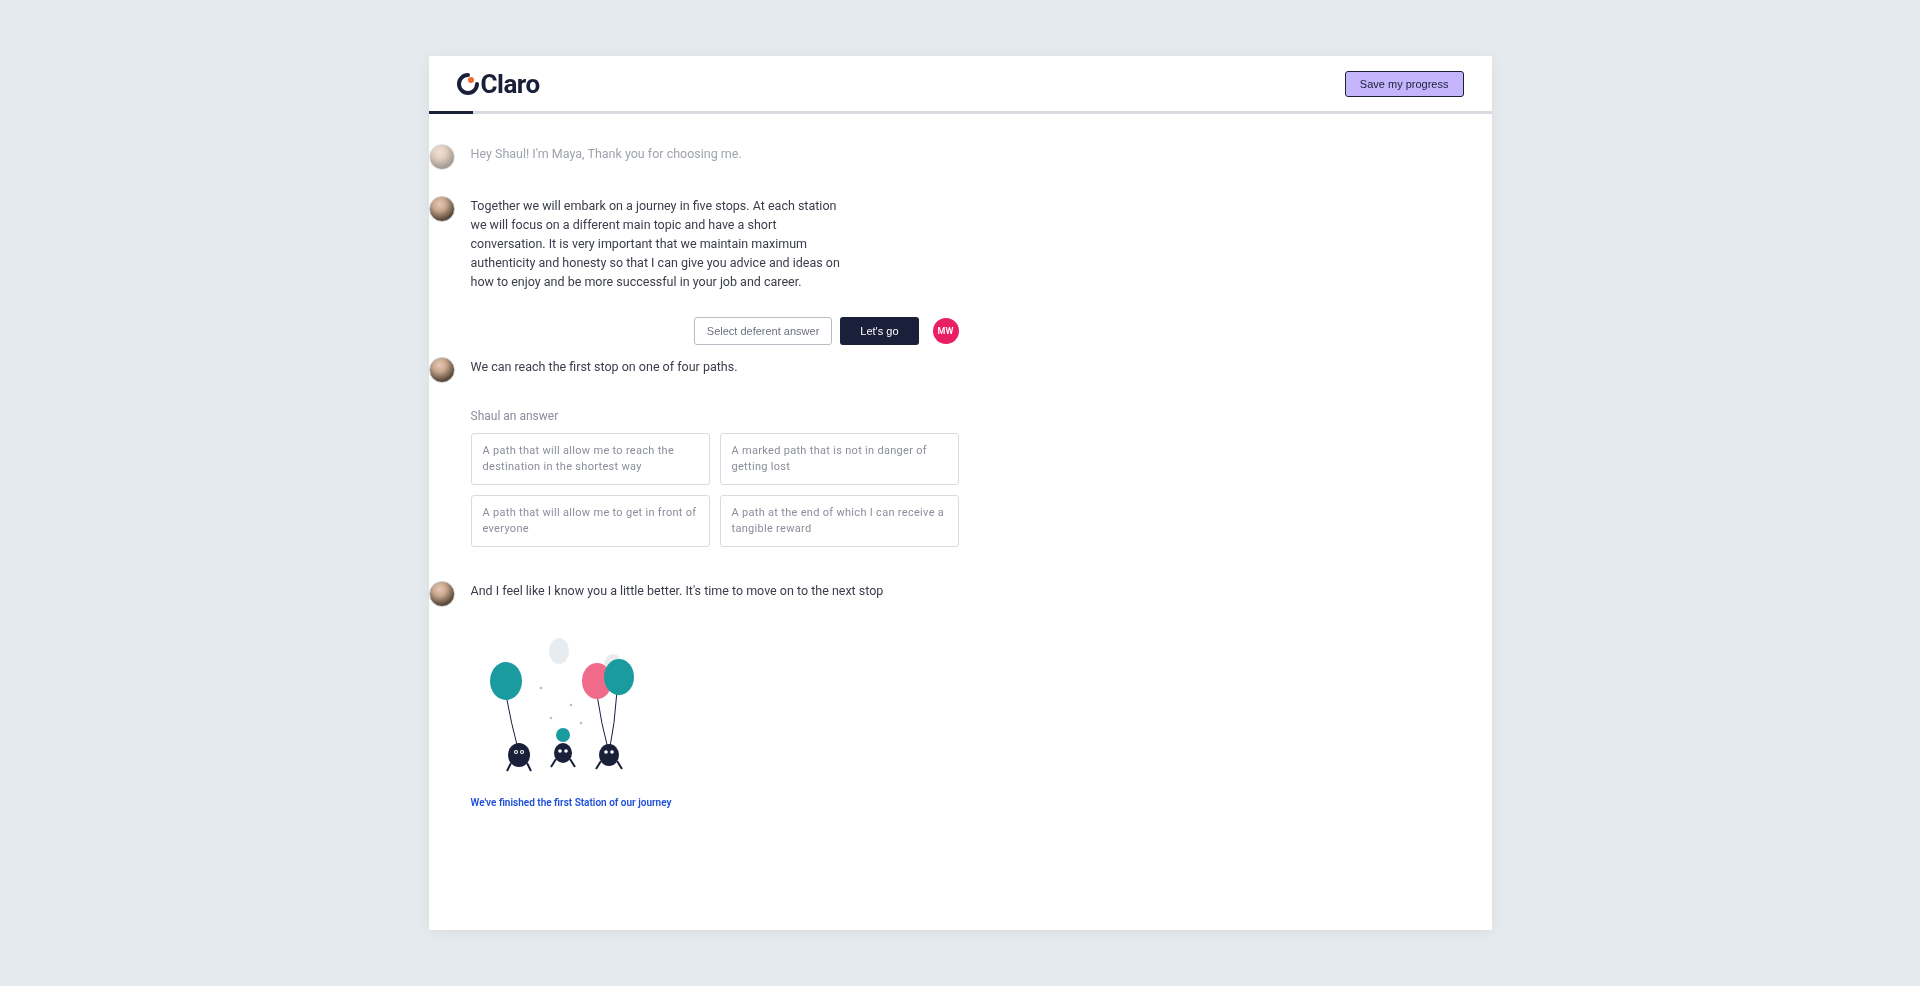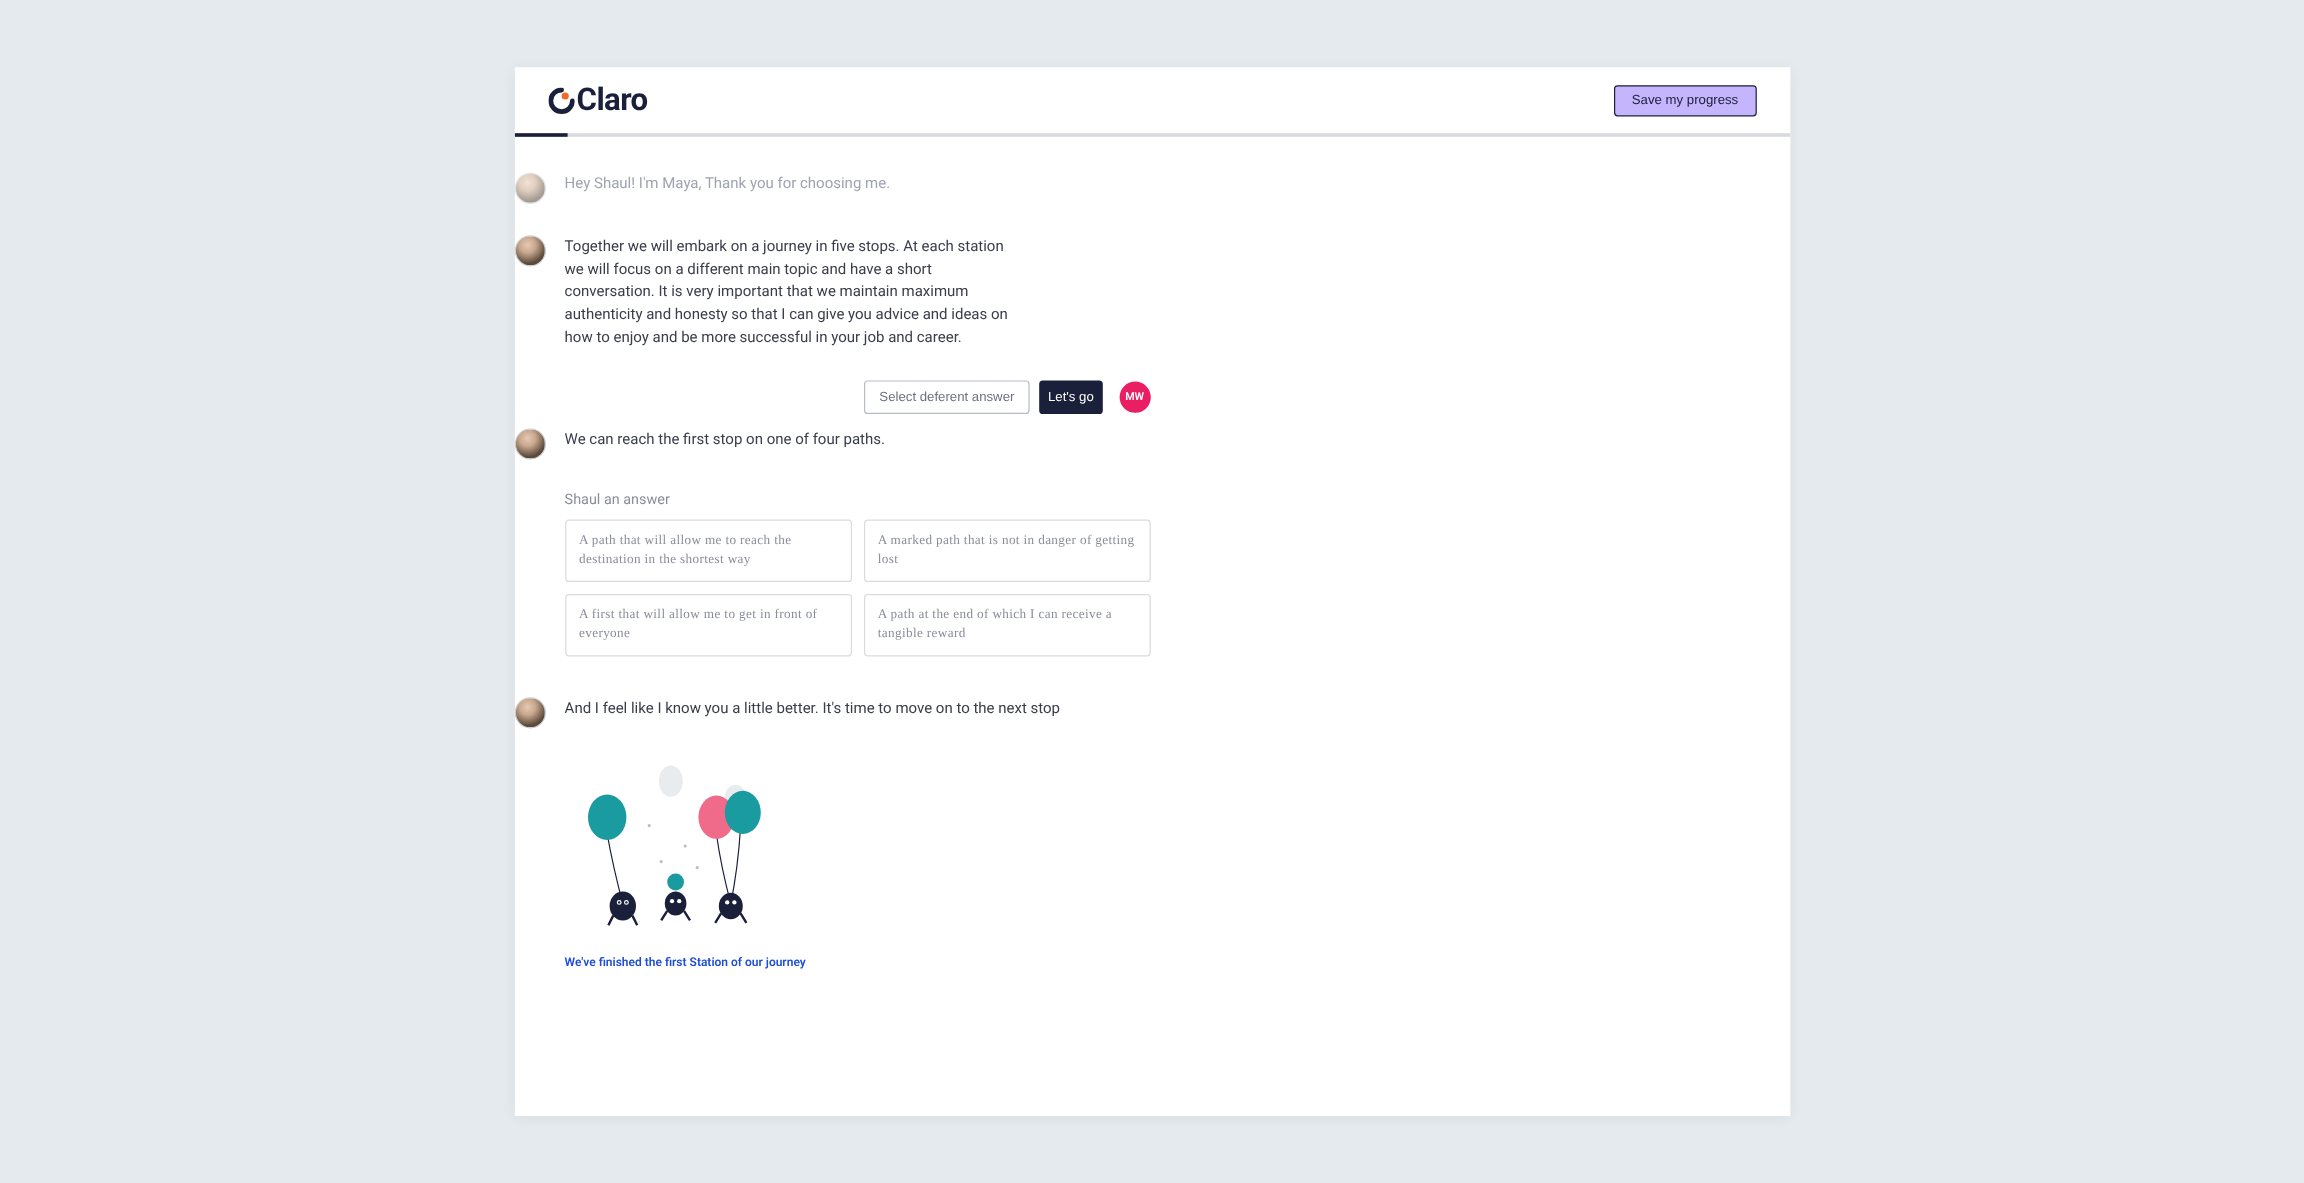--- a/index.html
+++ b/index.html
@@ -109,21 +109,21 @@
     font-size: 11px;
     padding: 7px 12px;
     border-radius: 3px;
     cursor: pointer;
   }
   .btn-primary {
     border: none;
     background: #1a1f3a;
     color: #fff;
     font-size: 11px;
-    padding: 8px 7px;
+    padding: 8px 20px;
     border-radius: 3px;
     cursor: pointer;
   }
   .user-badge {
     width: 26px;
     height: 26px;
     border-radius: 50%;
     background: #e91e63;
     color: #fff;
     font-size: 9px;
@@ -139,21 +139,20 @@
   }
   .prompt-label {
     font-size: 12px;
     color: #8a8e9a;
     margin-bottom: 10px;
   }
   .options-grid {
     display: grid;
     grid-template-columns: 1fr 1fr;
     gap: 10px;
-    font-family: Liberation Serif, serif;
   }
   .option {
     border: 1px solid #d9dbe0;
     border-radius: 3px;
     padding: 9px 11px;
     font-size: 11px;
     line-height: 1.45;
     color: #8a8e9a;
     letter-spacing: 0.3px;
     cursor: pointer;
@@ -216,21 +215,21 @@
       <div class="row">
         <div class="avatar"></div>
         <div class="msg">We can reach the first stop on one of four paths.</div>
       </div>
 
       <div class="prompt-block">
         <div class="prompt-label">Shaul an answer</div>
         <div class="options-grid">
           <div class="option">A path that will allow me to reach the destination in the shortest way</div>
           <div class="option">A marked path that is not in danger of getting lost</div>
-          <div class="option">A first that will allow me to get in front of everyone</div>
+          <div class="option">A path that will allow me to get in front of everyone</div>
           <div class="option">A path at the end of which I can receive a tangible reward</div>
         </div>
       </div>
 
       <div class="row">
         <div class="avatar"></div>
         <div class="msg">And I feel like I know you a little better. It's time to move on to the next stop</div>
       </div>
 
       <div class="illustration">

